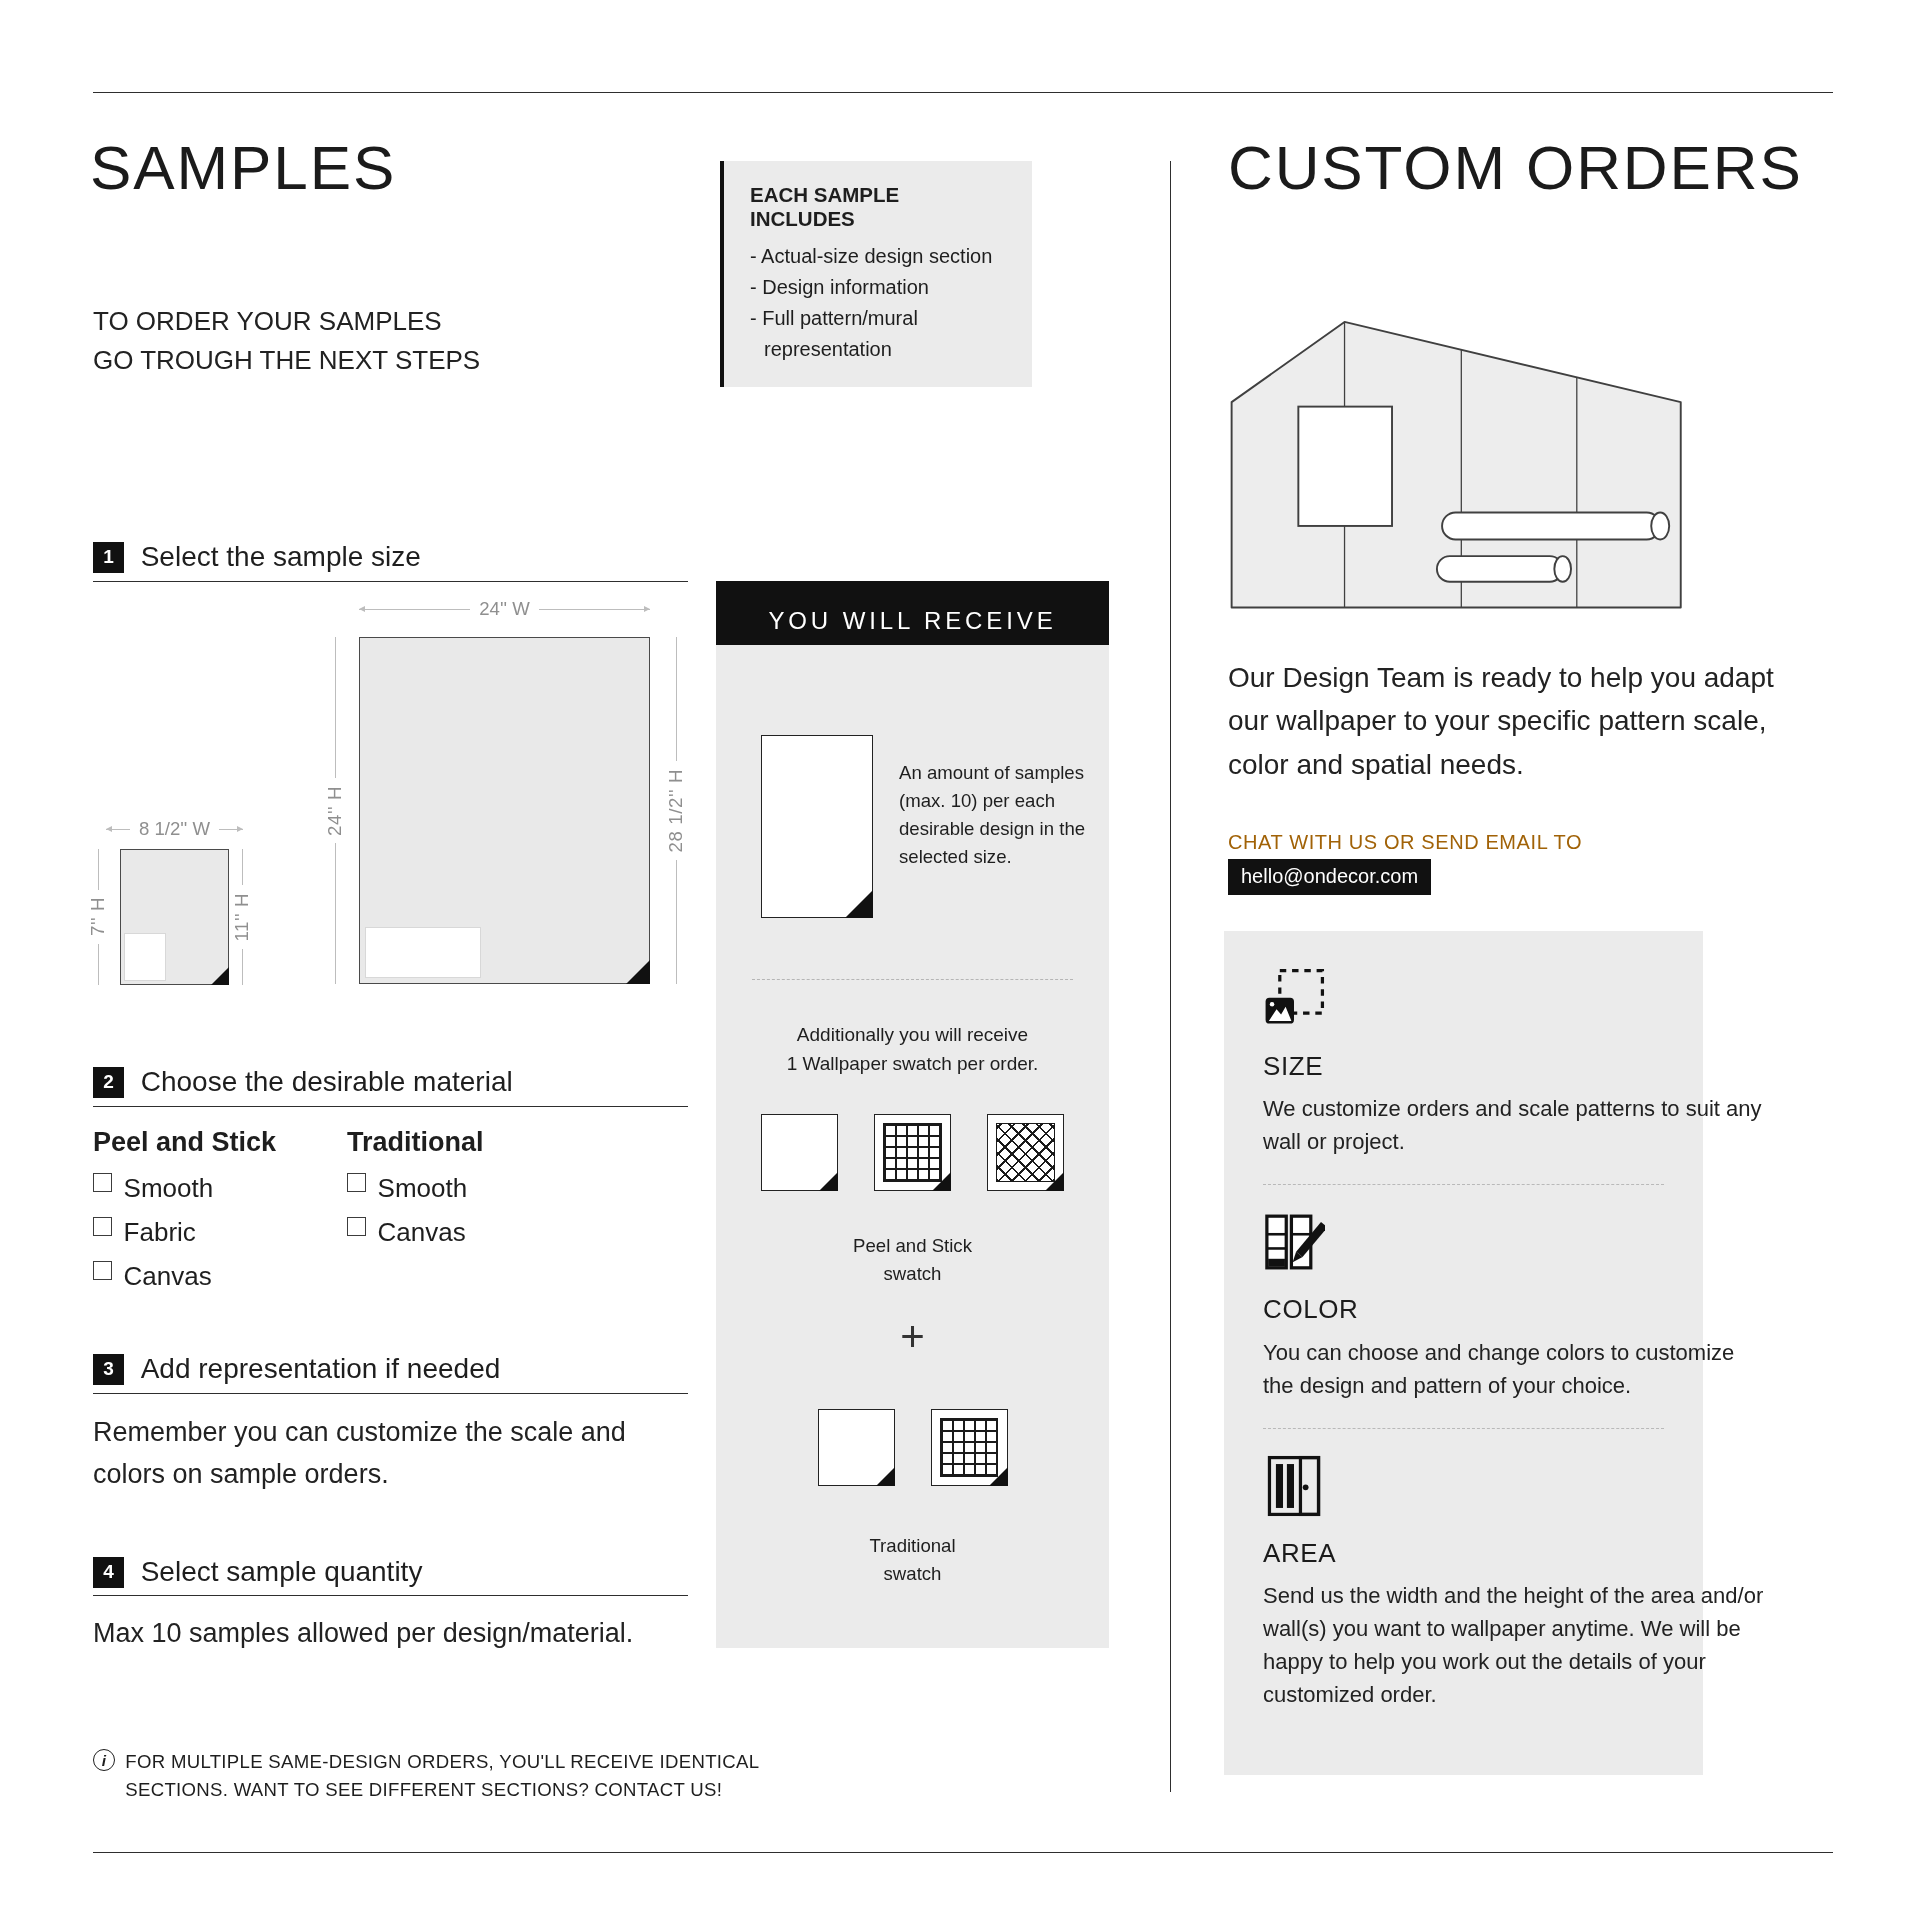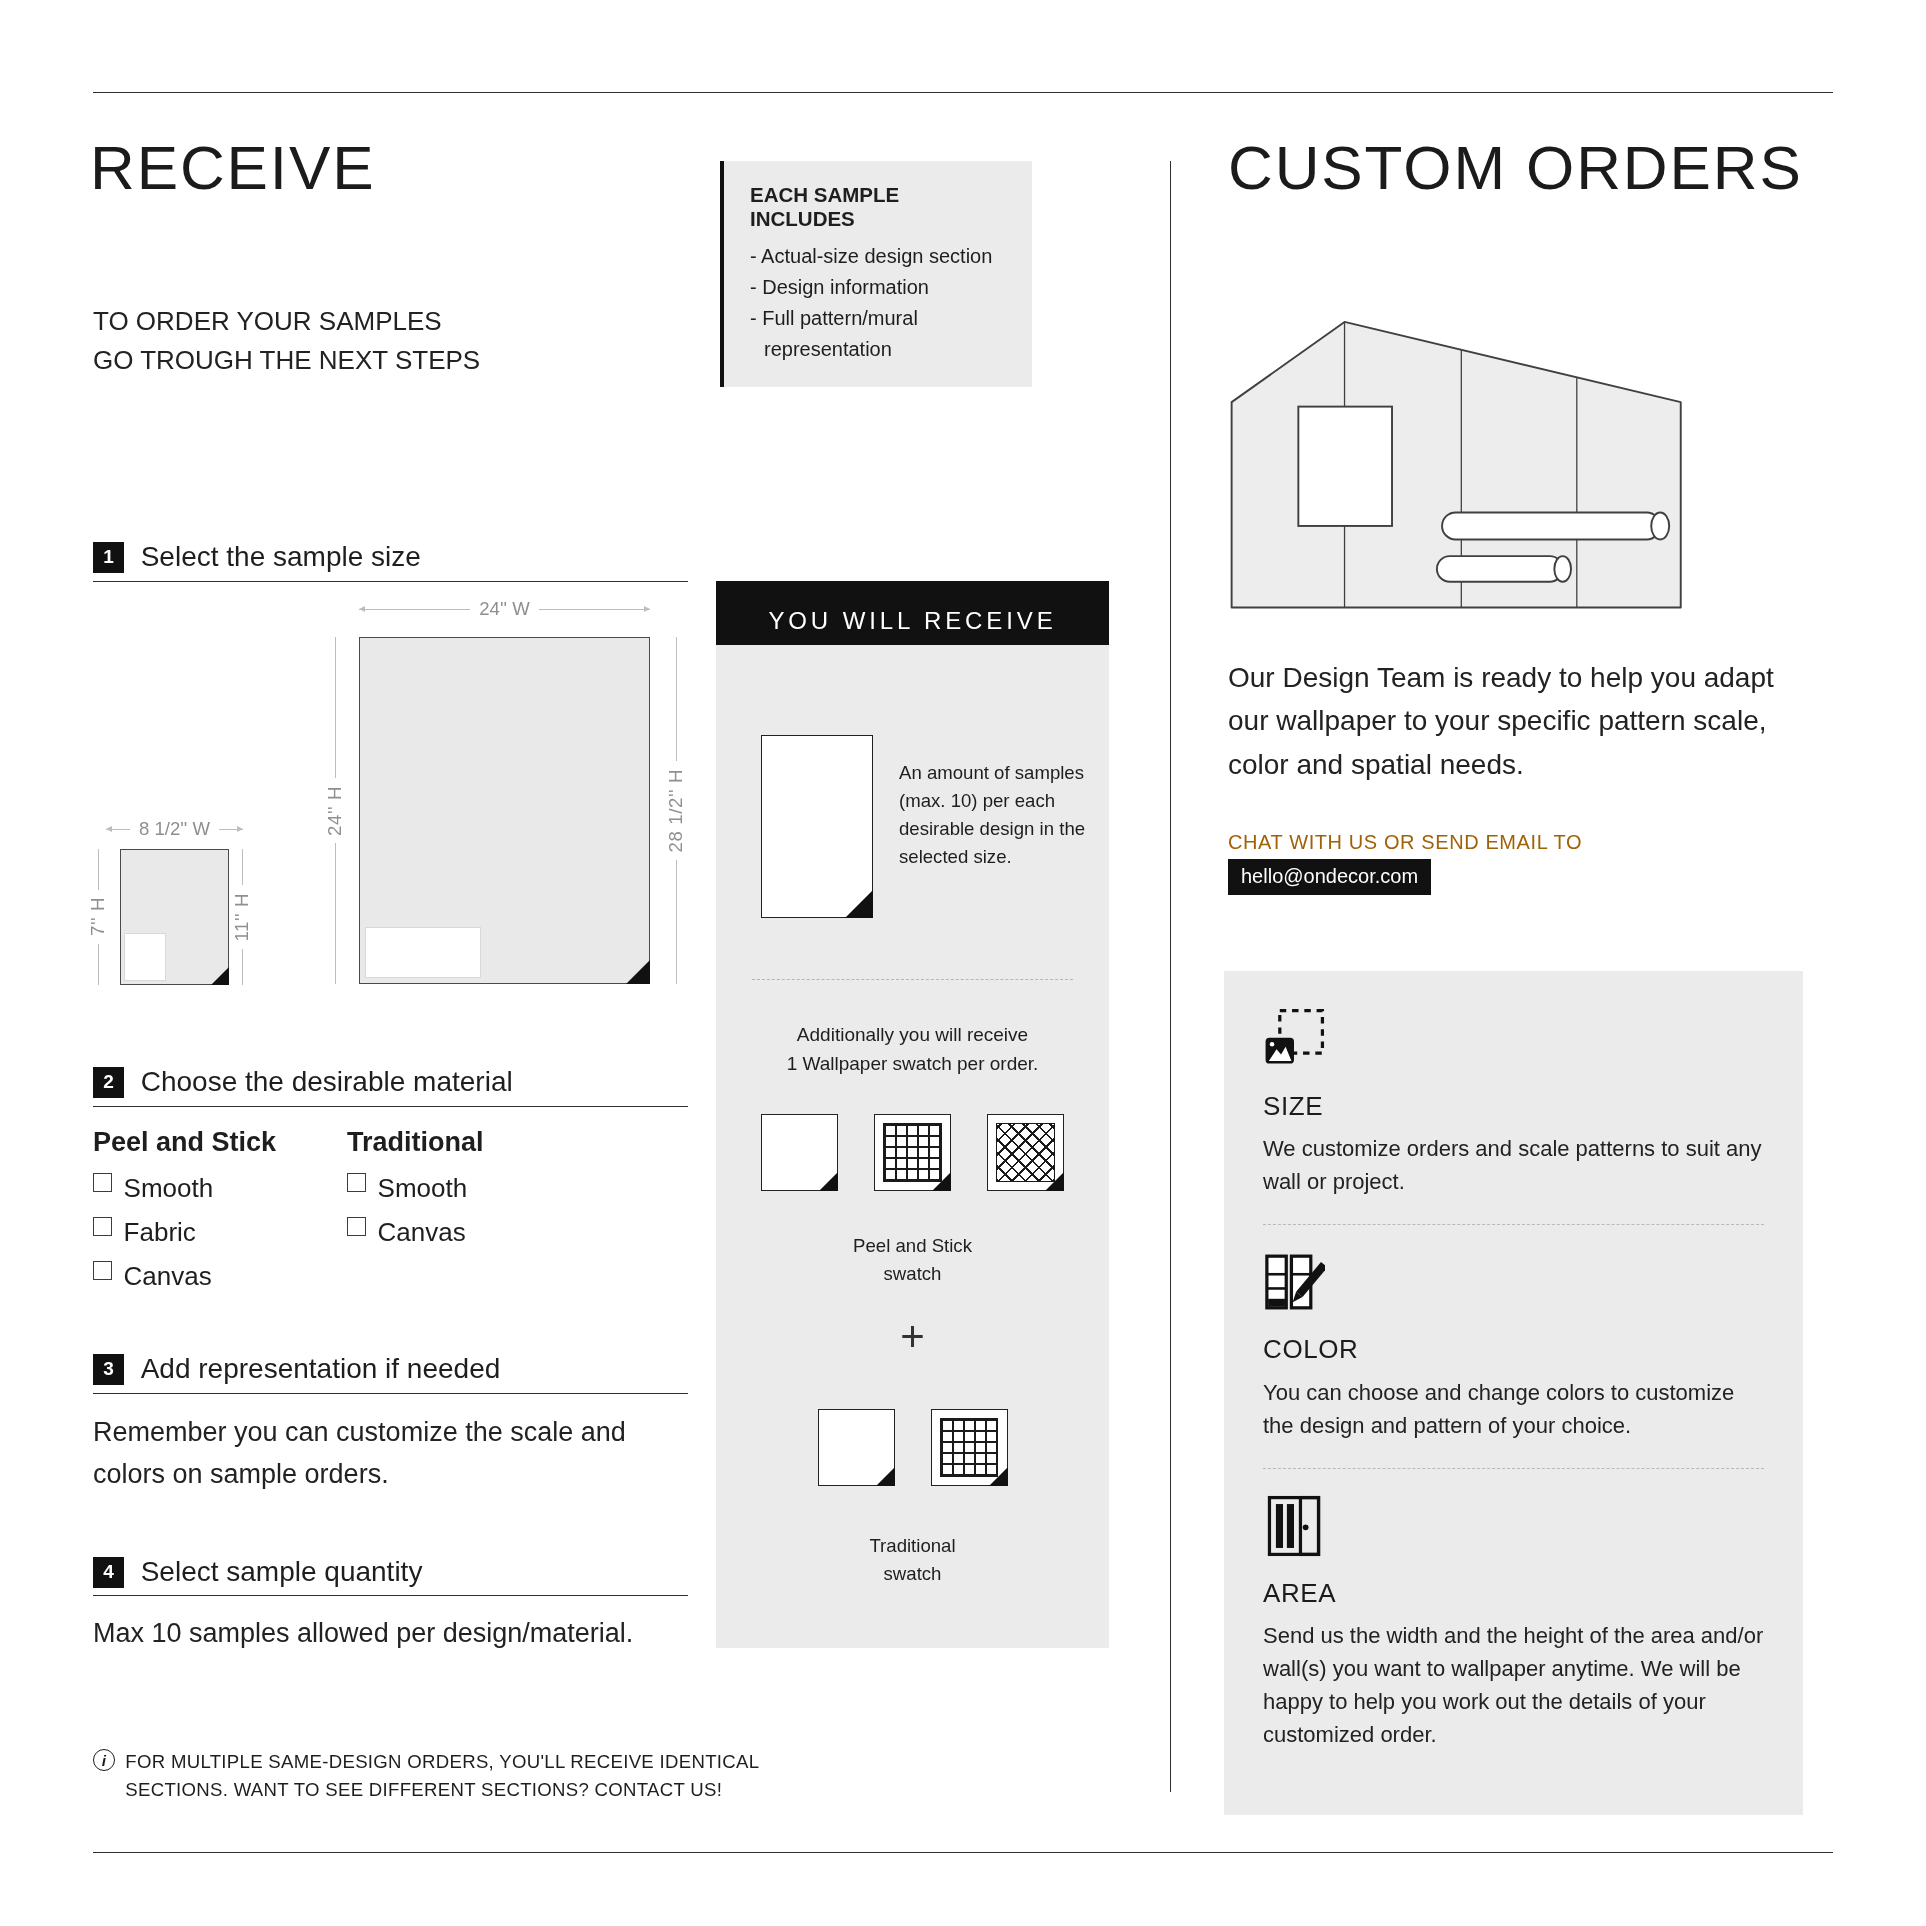--- a/index.html
+++ b/index.html
@@ -80,21 +80,21 @@
 </head>
 <body>
 
 <div class="canvas">
 
   <div class="abs rule" style="left:93px; top:92px; width:1740px;"></div>
   <div class="abs rule" style="left:93px; top:1852px; width:1740px;"></div>
 
   <div class="abs vrule" style="left:1170px; top:161px; height:1631px;"></div>
 
-  <div class="abs big-title" style="left:90px; top:132px;">RECEIVE</div>
+  <div class="abs big-title" style="left:90px; top:132px;">SAMPLES</div>
 
   <div class="abs intro" style="left:93px; top:302px;">
     <div>TO ORDER YOUR SAMPLES</div>
     <div>GO TROUGH THE NEXT STEPS</div>
   </div>
 
   <div class="abs includes-box" style="left:720px; top:161px; width:312px;">
     <div class="includes-title">EACH SAMPLE INCLUDES</div>
     <div class="includes-item">- Actual-size design section</div>
     <div class="includes-item">- Design information</div>
@@ -280,21 +280,21 @@
     </svg>
   </div>
 
   <div class="abs" style="left:1228px; top:656px; width:584px; font-size:28px; line-height:1.55; color:#222;">Our Design Team is ready to help you adapt our wallpaper to your specific pattern scale, color and spatial needs.</div>
 
   <div class="abs chat-label" style="left:1228px; top:831px;">CHAT WITH US OR SEND EMAIL TO</div>
   <div class="abs" style="left:1228px; top:859px;">
     <span class="email-badge">hello@ondecor.com</span>
   </div>
 
-  <div class="abs features-panel" style="left:1224px; top:971px; width:579px; height:844px;">
+  <div class="abs features-panel" style="left:1224px; top:931px; width:479px; height:844px;">
 
     <div>
       <svg width="62" height="62" viewBox="0 0 96 96">
         <rect x="26" y="4" width="66" height="66" fill="none" stroke="#111" stroke-width="5" stroke-dasharray="10 9"></rect>
         <rect x="4" y="46" width="44" height="40" rx="6" fill="#111"></rect>
         <path d="M9 82 L21 64 L28 72 L35 60 L44 82 Z" fill="#fff"></path>
         <circle cx="14" cy="56" r="3.5" fill="#fff"></circle>
       </svg>
       <div class="feature-title">SIZE</div>
       <div class="feature-text">We customize orders and scale patterns to suit any wall or project.</div>

